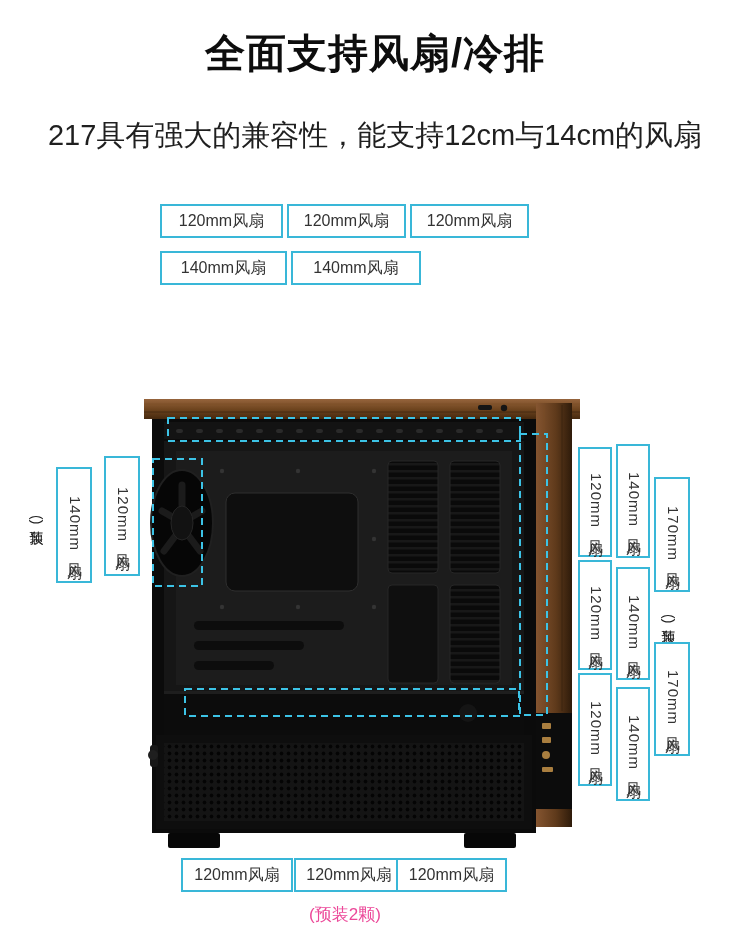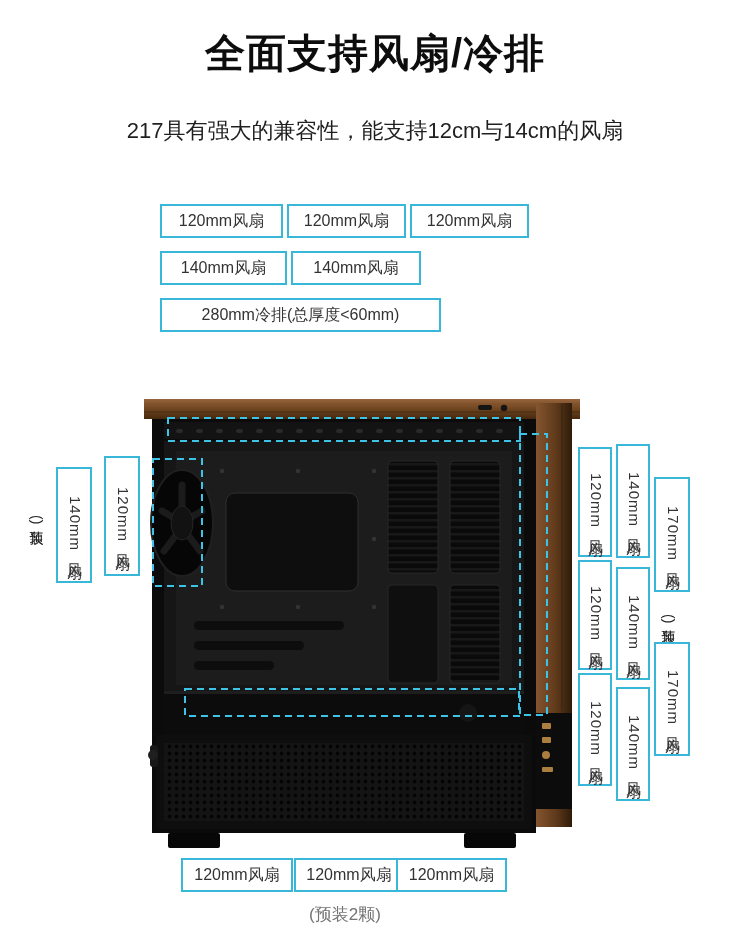--- a/index.html
+++ b/index.html
@@ -4,50 +4,49 @@
 <style>
   :root{ --accent:#39b7d8; --dash:#3cc3e6; }
   *{ box-sizing:border-box; margin:0; padding:0; }
   html,body{ background:#ffffff; }
   body{ font-family:"Liberation Sans","DejaVu Sans",sans-serif; }
   .canvas{ position:relative; width:750px; height:943px; margin:0 auto; background:#ffffff; overflow:hidden; }
 
   .title{ position:absolute; left:0; top:26px; width:100%; text-align:center;
           font-size:40px; font-weight:700; color:#0d0d0d; letter-spacing:1px; }
   .subtitle{ position:absolute; left:0; top:116px; width:100%; text-align:center;
-             font-size:22px; color:#1f1f1f; }
+             font-size:29px; color:#1f1f1f; }
 
   .hbox{ position:absolute; height:34px; border:2px solid var(--accent); background:#fff;
          display:flex; align-items:center; justify-content:center;
          font-size:16px; color:#333; white-space:nowrap; }
   .vbox{ position:absolute; border:2px solid var(--accent); background:#fff;
          display:flex; align-items:center; justify-content:center;
          writing-mode:vertical-rl; text-orientation:mixed;
          font-size:15px; color:#333; letter-spacing:1px; }
   .vnote{ position:absolute; writing-mode:vertical-rl; text-orientation:mixed;
           font-size:14px; color:#222; display:flex; align-items:center; justify-content:center; }
-  .bottomnote{ position:absolute; text-align:center; font-size:17px; color:#737373; }
+  .bottomnote{ position:absolute; text-align:center; font-size:17px; color:#ec4899; }
 
   .case{ position:absolute; left:138px; top:393px; }
   .overlay-group{ stroke:var(--dash); }
 </style>
 </head>
 <body>
 
 <div class="canvas">
 
   <div class="title">全面支持风扇/冷排</div>
   <div class="subtitle">217具有强大的兼容性，能支持12cm与14cm的风扇</div>
 
   <div class="hbox" style="left:160px;top:204px;width:123px">120mm风扇</div>
   <div class="hbox" style="left:287px;top:204px;width:119px">120mm风扇</div>
   <div class="hbox" style="left:410px;top:204px;width:119px">120mm风扇</div>
   <div class="hbox" style="left:160px;top:251px;width:127px">140mm风扇</div>
   <div class="hbox" style="left:291px;top:251px;width:130px">140mm风扇</div>
-  <div class="hbox" style="left:160px;top:298px;width:281px">280mm冷排(总厚度&lt;60mm)</div>
 
   <svg class="case" width="452" height="462" viewBox="0 0 452 462" aria-hidden="true">
     <defs>
       <linearGradient id="woodTop" x1="0" y1="0" x2="0" y2="1">
         <stop offset="0" stop-color="#96643c"></stop>
         <stop offset="0.5" stop-color="#6f451f"></stop>
         <stop offset="1" stop-color="#46290f"></stop>
       </linearGradient>
       <linearGradient id="woodFront" x1="0" y1="0" x2="1" y2="0">
         <stop offset="0" stop-color="#855530"></stop>

